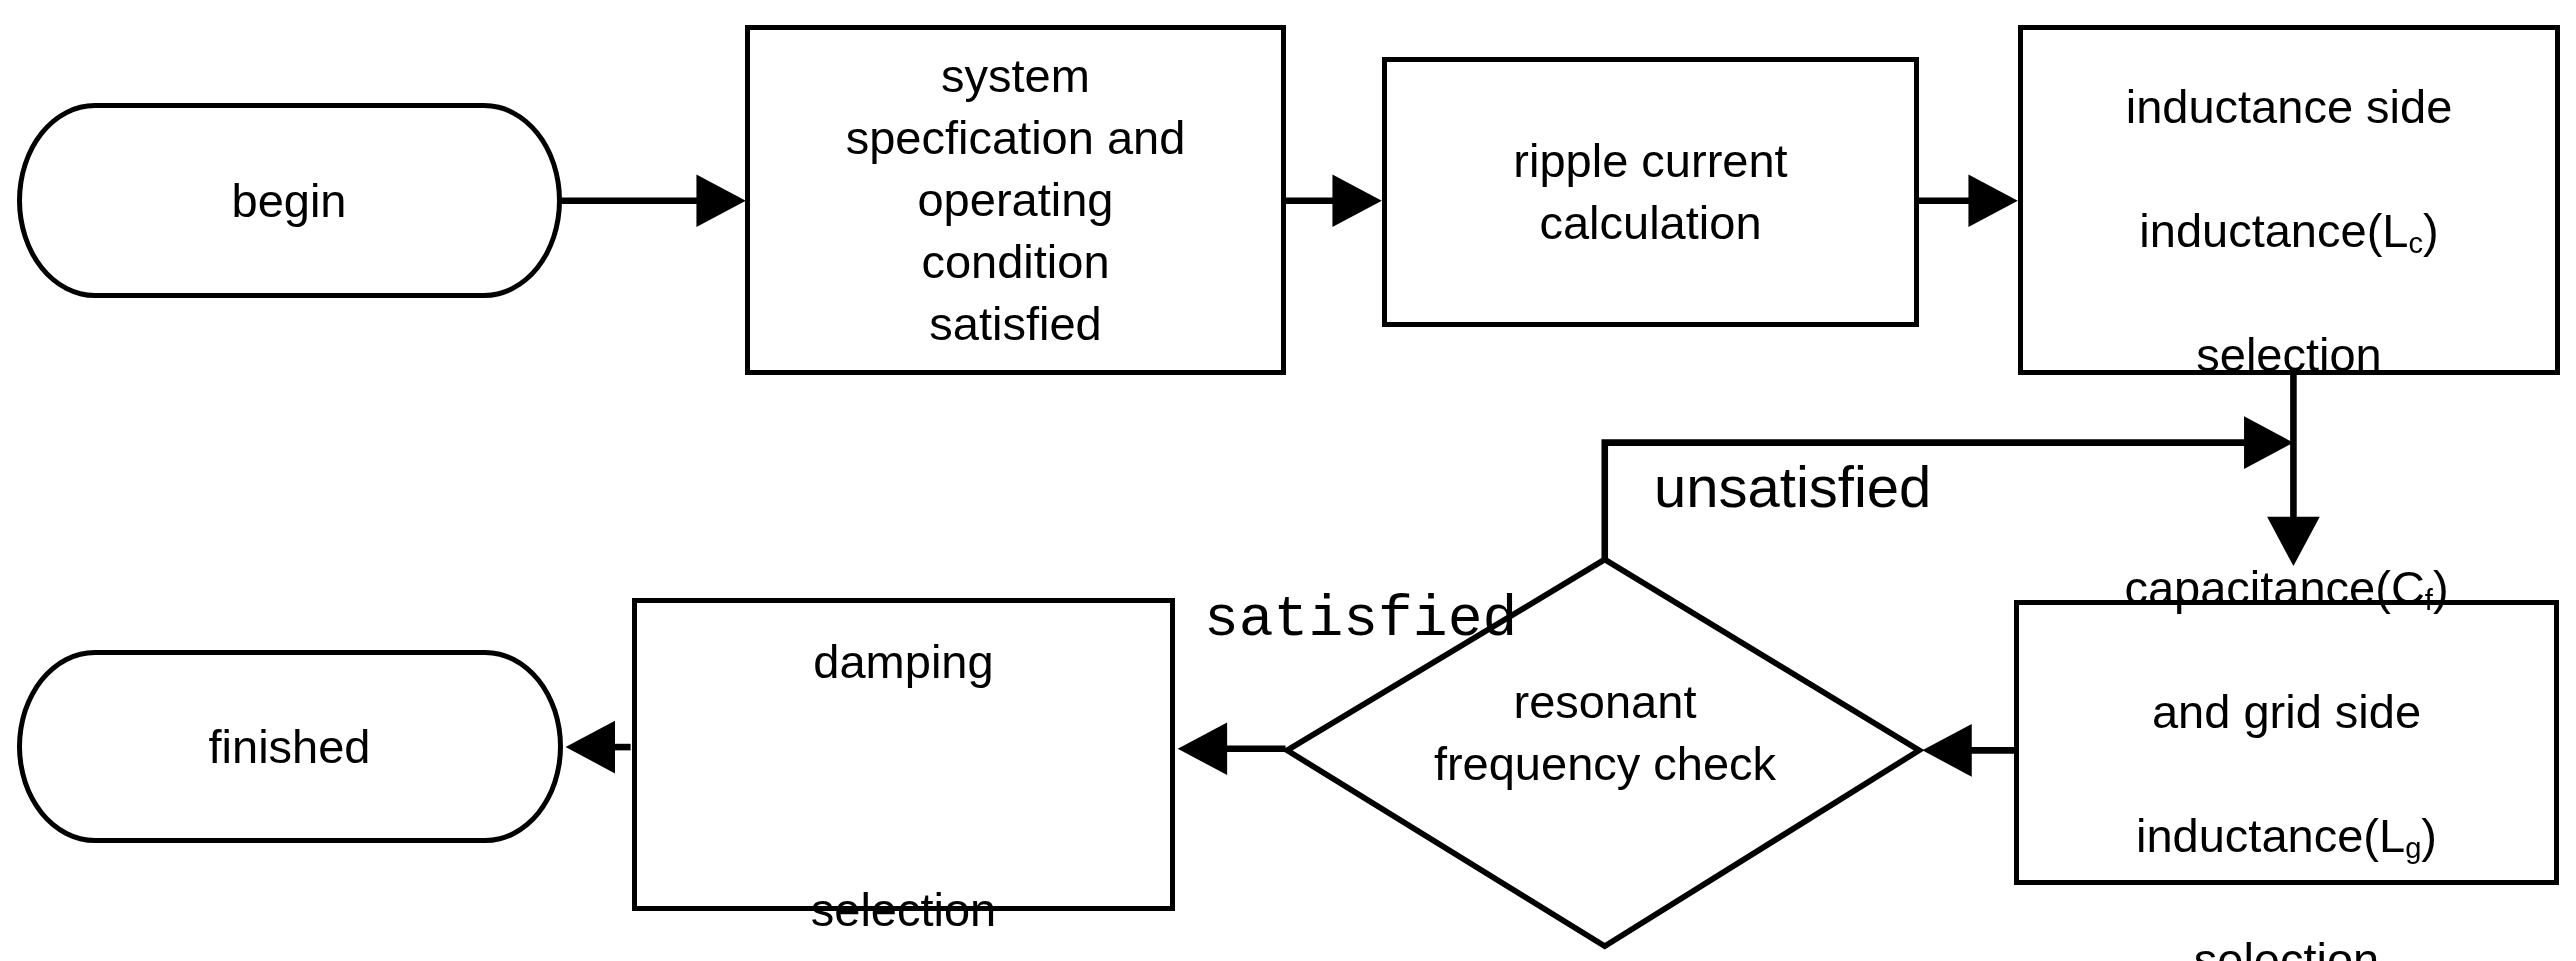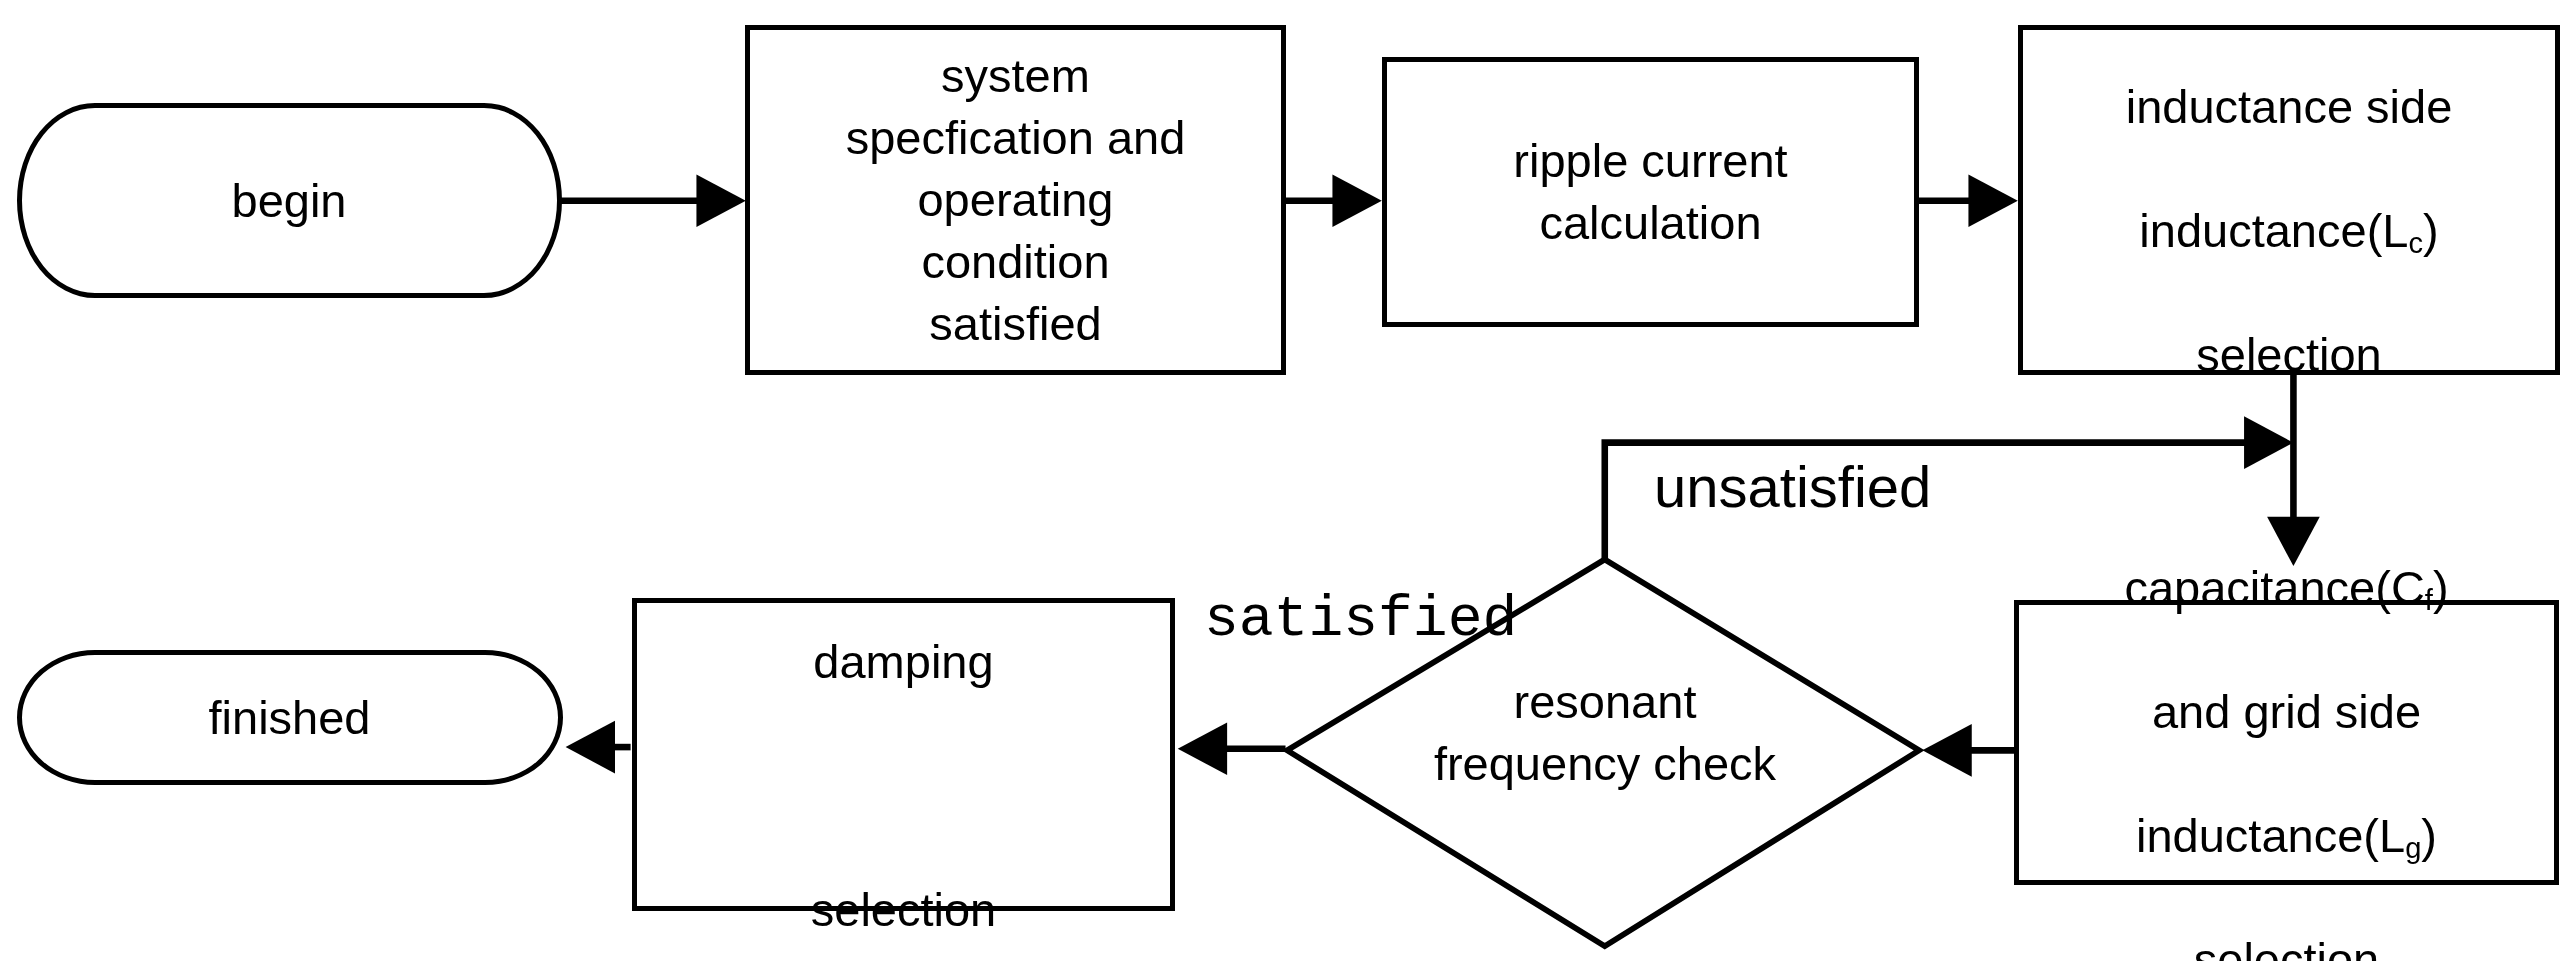--- a/index.html
+++ b/index.html
@@ -139,21 +139,21 @@
   </div>
 
   <div class="node" style="left:632px; top:598px; width:543px; height:313px;justify-content:center;">
     <div class="node-text">
       <span>damping</span><br>
       <br>
       <span>selection</span>
     </div>
   </div>
 
-  <div class="node stadium" style="left:16.5px; top:650px; width:546px; height:135px;">
+  <div class="node stadium" style="left:16.5px; top:650px; width:546px; height:193px;">
     <div class="node-text">finished</div>
   </div>
 
   <div class="edge-label" style="left:1654px; top:461px;">unsatisfied</div>
 
   <div class="edge-label" style="left:1204px; top:594px;font-family:Liberation Mono, monospace;">satisfied</div>
 
 </div>
 
 

